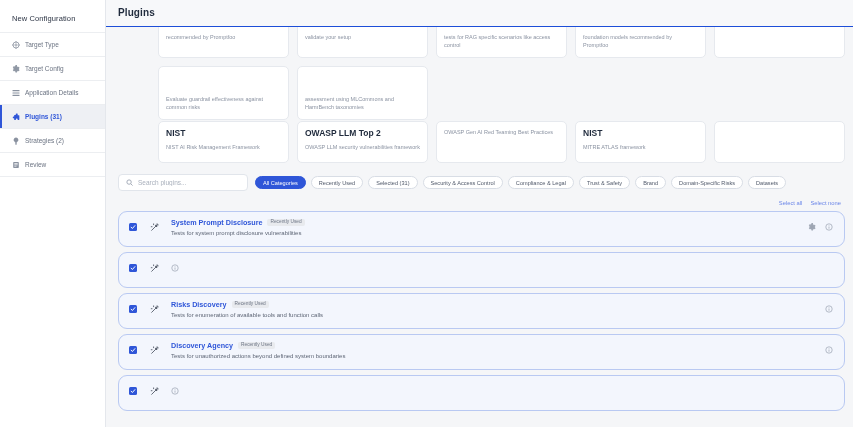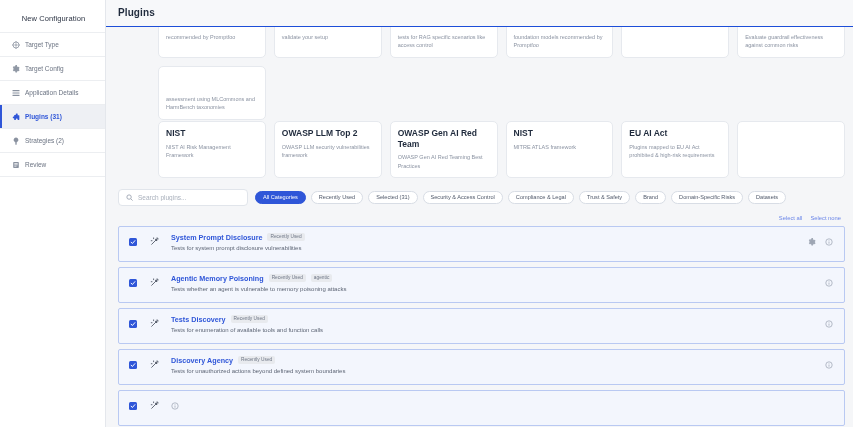--- a/index.html
+++ b/index.html
@@ -24,21 +24,20 @@
     border-right: 1px solid #e4e7ec;
     flex: 0 0 106px;
     padding-top: 6px;
   }
   .sidebar-title {
     font-size: 7.5px;
     color: #2c3444;
     padding: 8px 10px 9px 12px;
     border-bottom: 1px solid #eceef1;
     letter-spacing: .1px;
-    text-align: center;
   }
   .sidebar-item {
     display: flex;
     align-items: center;
     gap: 5px;
     padding: 7px 8px 7px 11px;
     border-bottom: 1px solid #eceef1;
     font-size: 6.5px;
     color: #6b7382;
     position: relative;
@@ -90,21 +89,21 @@
   .main-body {
     flex: 1;
     padding: 0 8px 0 12px;
     overflow: hidden;
     position: relative;
   }
 
   
   .cards-grid {
     display: grid;
-    grid-template-columns: repeat(6, 1fr);
+    grid-template-columns: repeat(5, 1fr);
     gap: 8px;
     padding-top: 1px;
     padding-left: 40px;
   }
   .preset-card {
     background: #ffffff;
     border: 1px solid #e6e9ee;
     border-radius: 5px;
     padding: 6px 7px 7px 7px;
     min-height: 42px;
@@ -199,21 +198,21 @@
   
   .plugin-list {
     margin-top: 5px;
     display: flex;
     flex-direction: column;
     gap: 5px;
   }
   .plugin-row {
     background: #f3f6fd;
     border: 1px solid #b9c9f2;
-    border-radius: 2px;
+    border-radius: 9px;
     height: 36px;
     display: flex;
     align-items: center;
     padding: 0 9px 4px 10px;
     position: relative;
     cursor: pointer;
   }
   .chk {
     width: 8px; height: 8px;
     border-radius: 1.5px;
@@ -376,30 +375,25 @@
       <div class="cards-grid" id="cards-main">
           <div class="preset-card">
             <div class="pc-title">NIST</div>
             <div class="pc-desc">NIST AI Risk Management Framework</div>
           </div>
           <div class="preset-card">
             <div class="pc-title">OWASP LLM Top 2</div>
             <div class="pc-desc">OWASP LLM security vulnerabilities framework</div>
           </div>
           <div class="preset-card">
-            <div class="pc-title">OWASP Gen AI Red Team</div>
             <div class="pc-desc">OWASP Gen AI Red Teaming Best Practices</div>
           </div>
           <div class="preset-card">
             <div class="pc-title">NIST</div>
             <div class="pc-desc">MITRE ATLAS framework</div>
-          </div>
-          <div class="preset-card">
-            <div class="pc-title">EU AI Act</div>
-            <div class="pc-desc">Plugins mapped to EU AI Act prohibited &amp; high-risk requirements</div>
           </div>
           <div class="preset-card">
             <div class="pc-title"></div>
             <div class="pc-desc"></div>
           </div>
         </div>
 
       <div class="filter-row">
         <div class="search-box">
           <span>
@@ -481,28 +475,20 @@
             <div class="wand">
               <svg viewBox="0 0 16 16" fill="none" stroke="currentColor" stroke-width="1.5" stroke-linecap="round">
                 <line x1="3" y1="13" x2="11" y2="5"></line>
                 <path d="M10.2 4.2l1.6 1.6" stroke-width="2.4"></path>
                 <line x1="12.6" y1="1.4" x2="12.6" y2="3.2"></line>
                 <line x1="14.6" y1="3.4" x2="12.8" y2="3.4"></line>
                 <line x1="6.4" y1="1.6" x2="6.4" y2="3"></line>
                 <line x1="2.2" y1="6.6" x2="3.6" y2="6.6"></line>
               </svg>
             </div>
-            <div class="pr-main">
-              <div class="pr-titleline">
-                <span class="pr-title">Agentic Memory Poisoning</span>
-                <span class="tag">Recently Used</span>
-                <span class="tag">agentic</span>
-              </div>
-              <div class="pr-desc">Tests whether an agent is vulnerable to memory poisoning attacks</div>
-            </div>
             <div class="pr-actions">
               <span class="act-ico">
                 <svg viewBox="0 0 16 16" fill="none" stroke="currentColor" stroke-width="1.4">
                   <circle cx="8" cy="8" r="6.4"></circle>
                   <line x1="8" y1="7" x2="8" y2="11.4"></line>
                   <circle cx="8" cy="4.8" r=".9" fill="currentColor" stroke="none"></circle>
                 </svg>
               </span>
             </div>
           </div>
@@ -519,21 +505,21 @@
                 <line x1="3" y1="13" x2="11" y2="5"></line>
                 <path d="M10.2 4.2l1.6 1.6" stroke-width="2.4"></path>
                 <line x1="12.6" y1="1.4" x2="12.6" y2="3.2"></line>
                 <line x1="14.6" y1="3.4" x2="12.8" y2="3.4"></line>
                 <line x1="6.4" y1="1.6" x2="6.4" y2="3"></line>
                 <line x1="2.2" y1="6.6" x2="3.6" y2="6.6"></line>
               </svg>
             </div>
             <div class="pr-main">
               <div class="pr-titleline">
-                <span class="pr-title">Tests Discovery</span>
+                <span class="pr-title">Risks Discovery</span>
                 <span class="tag">Recently Used</span>
               </div>
               <div class="pr-desc">Tests for enumeration of available tools and function calls</div>
             </div>
             <div class="pr-actions">
               <span class="act-ico">
                 <svg viewBox="0 0 16 16" fill="none" stroke="currentColor" stroke-width="1.4">
                   <circle cx="8" cy="8" r="6.4"></circle>
                   <line x1="8" y1="7" x2="8" y2="11.4"></line>
                   <circle cx="8" cy="4.8" r=".9" fill="currentColor" stroke="none"></circle>

